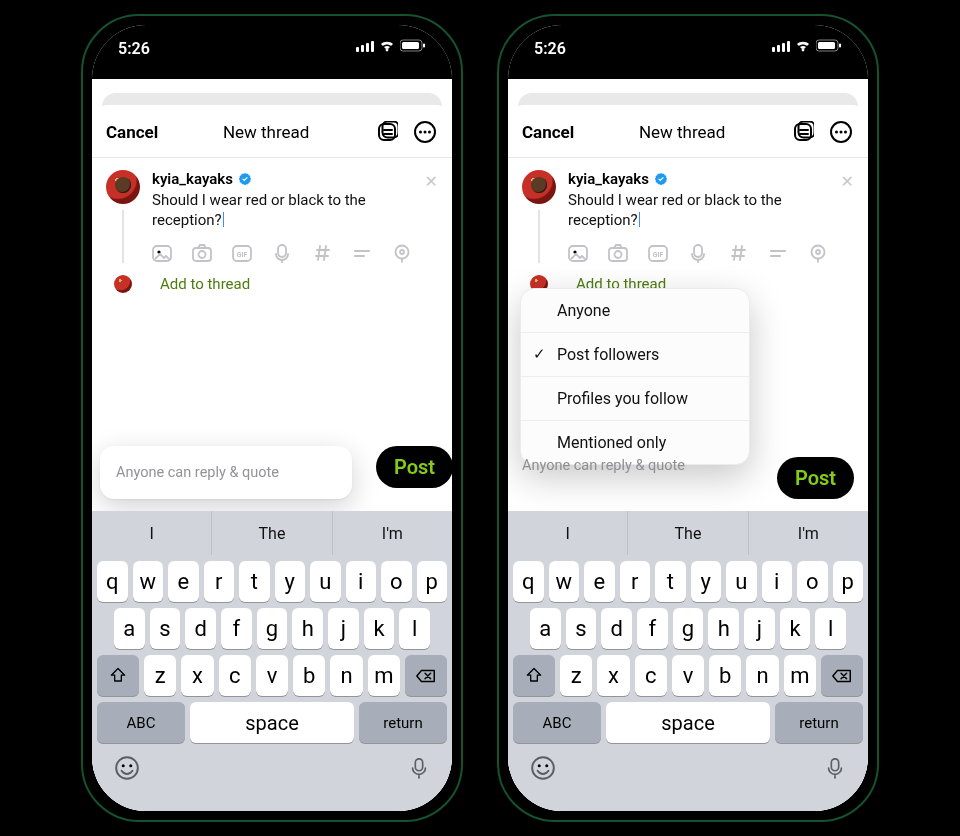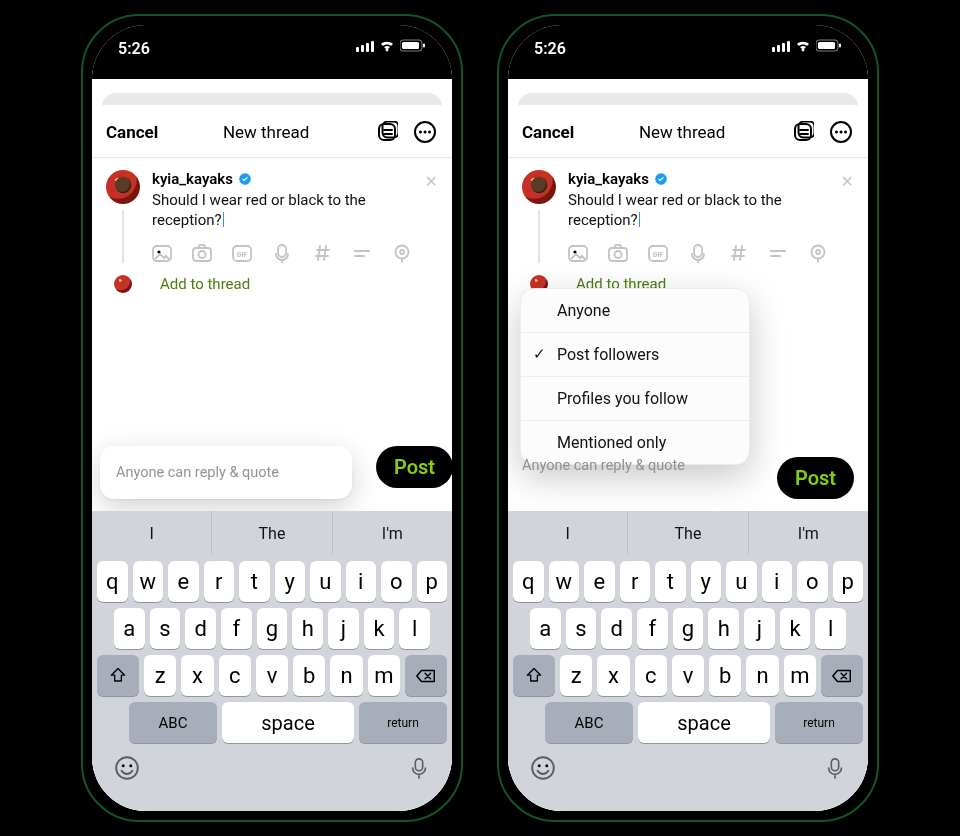--- a/index.html
+++ b/index.html
@@ -47,24 +47,24 @@
 
 .keyboard{position:absolute;left:0;right:0;bottom:0;background:var(--kb-bg);}
 .suggest{display:flex;height:44px;}
 .suggest div{flex:1;display:flex;align-items:center;justify-content:center;font-size:16px;color:#111;border-right:1px solid #bcc0c9;}
 .suggest div:last-child{border-right:none;}
 .kb-row{display:flex;gap:5px;padding:6px 5px 0;}
 .key{flex:1;background:var(--kb-key);border-radius:6px;height:41px;display:flex;align-items:center;justify-content:center;font-size:22px;color:#000;box-shadow:0 1px 0 rgba(0,0,0,0.3);}
 .kb-row.middle{padding-left:22px;padding-right:22px;}
 .key.dark{background:var(--kb-dark);font-size:15px;}
 .key.shift,.key.del{flex:0 0 42px;}
-.bottom-row{display:flex;gap:5px;padding:6px 5px;margin-left:32px;}
+.bottom-row{display:flex;gap:5px;padding:6px 5px;}
 .bottom-row .abc{flex:0 0 88px;}
 .bottom-row .space{flex:1;font-size:20px;}
-.bottom-row .return{flex:0 0 88px;font-size:12px;}
+.bottom-row .return{flex:0 0 88px;font-size:15px;}
 .kb-footer{display:flex;justify-content:space-between;align-items:center;padding:6px 22px 26px;color:#5b5e66;}
 .composer-area{flex:1;position:relative;}
 </style>
 </head>
 <body>
 
 <svg width="0" height="0" style="position:absolute">
   <defs>
     <g id="sig-ind">
       <rect x="0" y="7" width="3" height="5" rx="1"></rect>

